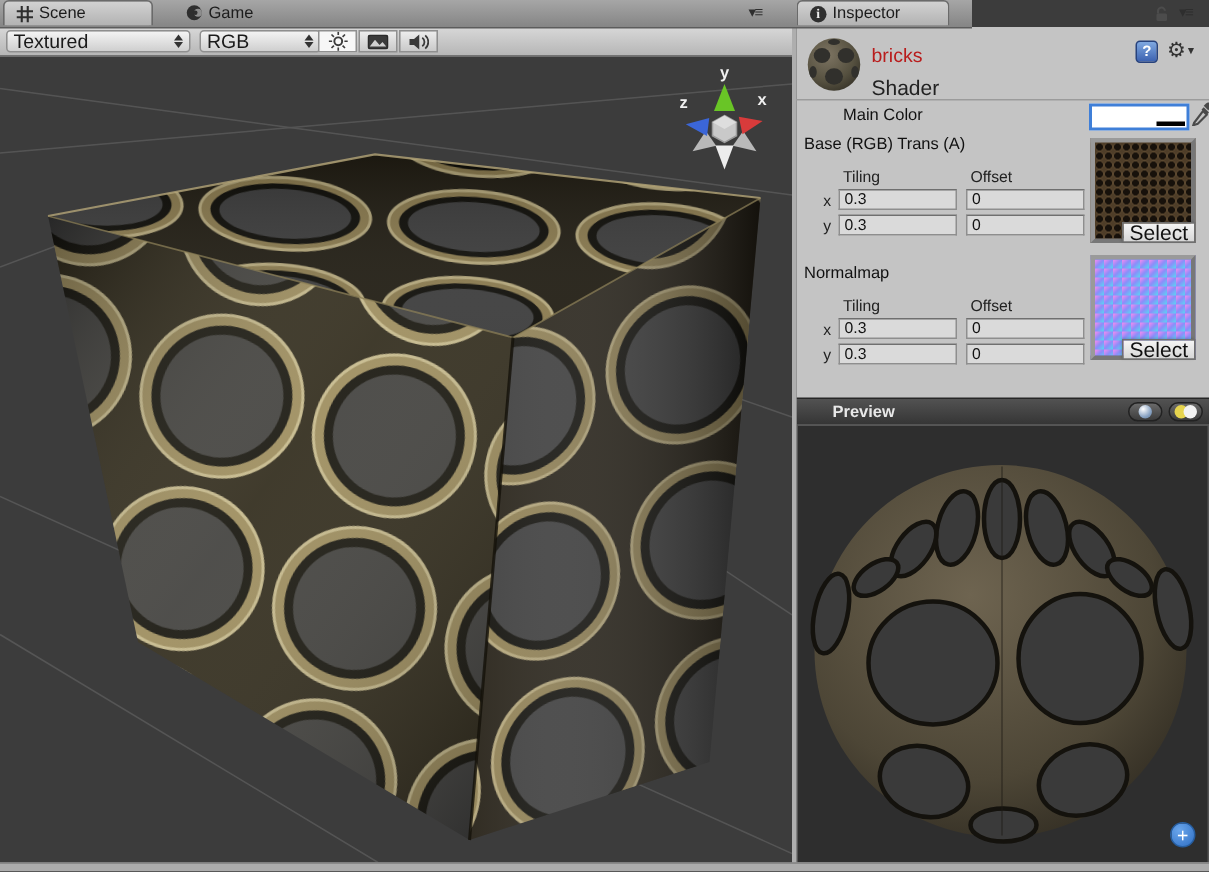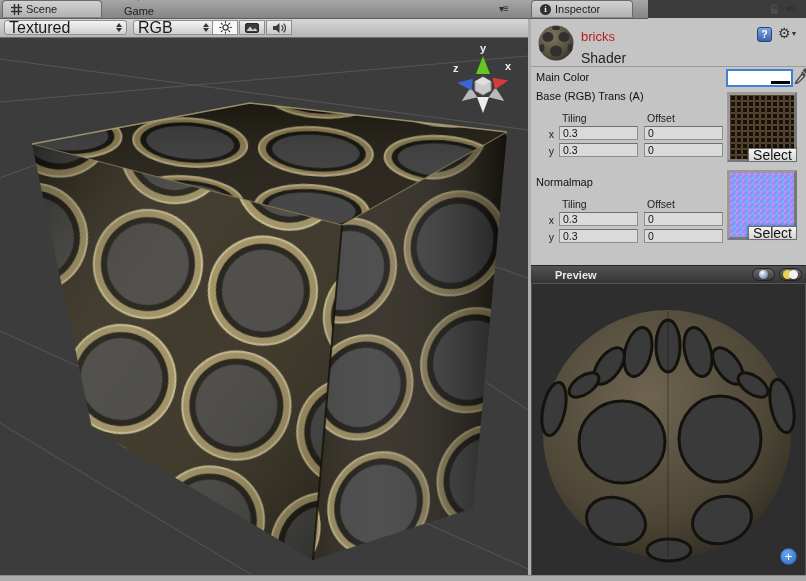--- a/index.html
+++ b/index.html
@@ -30,21 +30,21 @@
   }
   
   .scene-toolbar{
     position:absolute;left:0;top:18px;width:528px;height:20px;
     background:linear-gradient(#d8d8d8,#b6b6b6);
     border-bottom:1px solid #6e6e6e;box-sizing:border-box;z-index:25;
   }
   .dropdown{
     position:absolute;top:2px;height:15px;border:1px solid #8f8f8f;border-radius:3px;
     background:linear-gradient(#f4f4f4,#cfcfcf);
-    display:flex;align-items:center;font-size:16px;color:#1a1a1a;
+    display:flex;align-items:center;font-size:13px;color:#1a1a1a;
     padding:0 4px;box-sizing:border-box;
   }
   .dropdown .ddlbl{flex:1;overflow:hidden;white-space:nowrap;}
   .updown{display:inline-flex;flex-direction:column;gap:1px;margin-left:4px;}
   .updown i{width:0;height:0;border-left:3px solid transparent;border-right:3px solid transparent;display:block;}
   .updown i.up{border-bottom:4px solid #333;}
   .updown i.dn{border-top:4px solid #333;}
   .tb-btn{
     position:absolute;top:2px;height:15px;width:26px;border:1px solid #8f8f8f;
     background:linear-gradient(#ededed,#c9c9c9);display:flex;align-items:center;justify-content:center;
@@ -168,21 +168,21 @@
     <svg class="tabicon" viewBox="0 0 11 11">
       <g stroke="#2e2e2e" stroke-width="1.4" fill="none">
         <line x1="3.5" y1="0" x2="3.5" y2="11"></line>
           <line x1="7.5" y1="0" x2="7.5" y2="11"></line>
         <line x1="0" y1="3.5" x2="11" y2="3.5"></line>
           <line x1="0" y1="7.5" x2="11" y2="7.5"></line>
       </g>
     </svg>
     <span class="lbl">Scene</span>
   </div>
-  <div class="tab" style="left:116px;flex-direction:column;">
+  <div class="tab" style="left:116px;">
     <svg class="tabicon" viewBox="0 0 11 11">
       <circle cx="5.5" cy="5.5" r="5" fill="#2e2e2e"></circle>
       <circle cx="8" cy="5.5" r="2.6" fill="#8d8d8d"></circle>
       <circle cx="6.2" cy="5.5" r="1.5" fill="#2e2e2e"></circle>
     </svg>
     <span class="lbl">Game</span>
   </div>
   <span class="panelmenu" style="left:499px;">▾≡</span>
 
   <div class="tab active" style="left:531px;width:102px;">
@@ -355,21 +355,21 @@
     <ellipse cx="5" cy="24" rx="2.5" ry="4" fill="#31302c"></ellipse>
     <ellipse cx="33" cy="24" rx="2.5" ry="4" fill="#31302c"></ellipse>
     <ellipse cx="19" cy="4" rx="4" ry="2" fill="#31302c"></ellipse>
   </svg>
   <div class="mat-name">bricks</div>
   <div class="shader-lbl">Shader</div>
   <div class="help-btn">?</div>
   <div class="gear-btn">⚙<span class="caret">▼</span></div>
   <div class="hdr-divider"></div>
 
-  <div class="row-label" style="top:53px;">Main Color</div>
+  <div class="row-label" style="top:53px;margin-left:26px;">Main Color</div>
   <div class="color-swatch">
     <div class="alpha"></div>
   </div>
   <svg class="eyedropper" viewBox="0 0 13 17">
     <path d="M2 15 L8 7 L10.5 9.5 L4.5 15.5 L1.5 16.5 Z" fill="none" stroke="#4a4a4a" stroke-width="1.4"></path>
     <path d="M8.5 4.5 L12 8 L10.5 9.5 L7 6 Z" fill="#4a4a4a"></path>
     <path d="M10 2 A2 2 0 0 1 13 5 L11.5 6.5 L8.5 3.5 Z" fill="#4a4a4a"></path>
   </svg>
 
   <div class="row-label" style="top:72px;">Base (RGB) Trans (A)</div>

